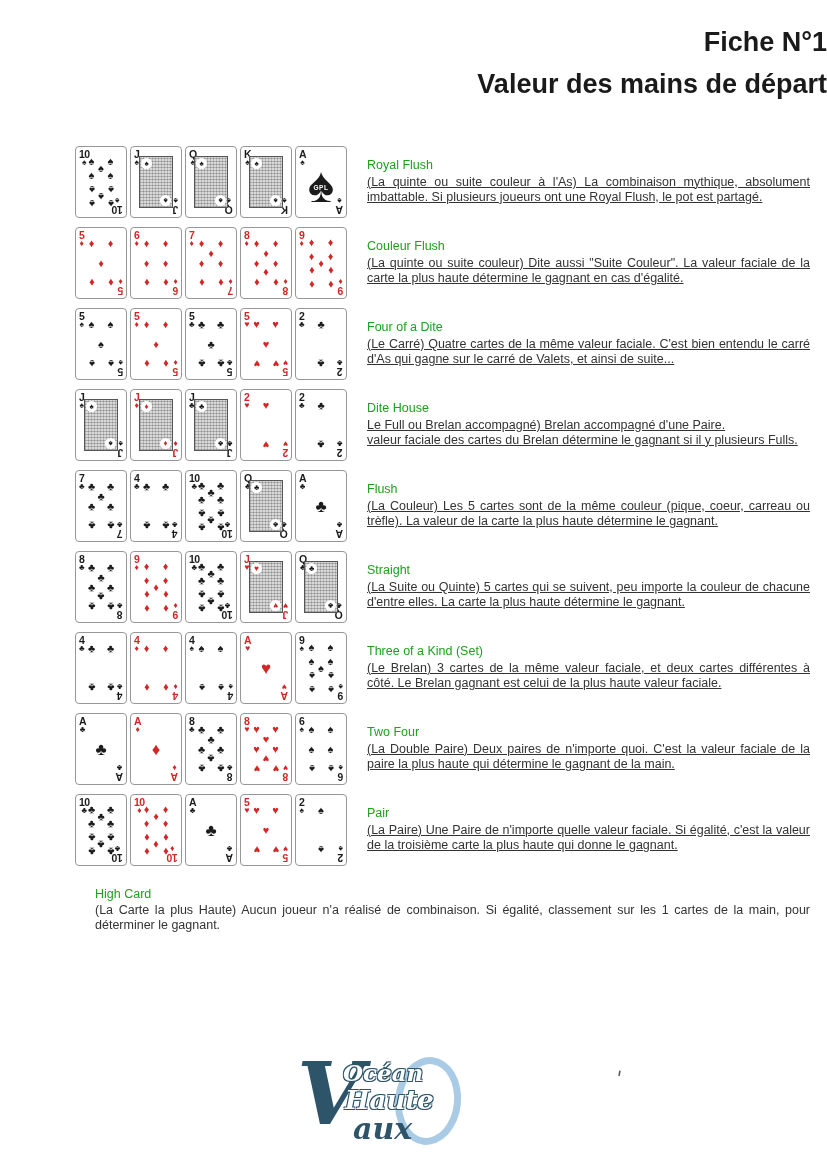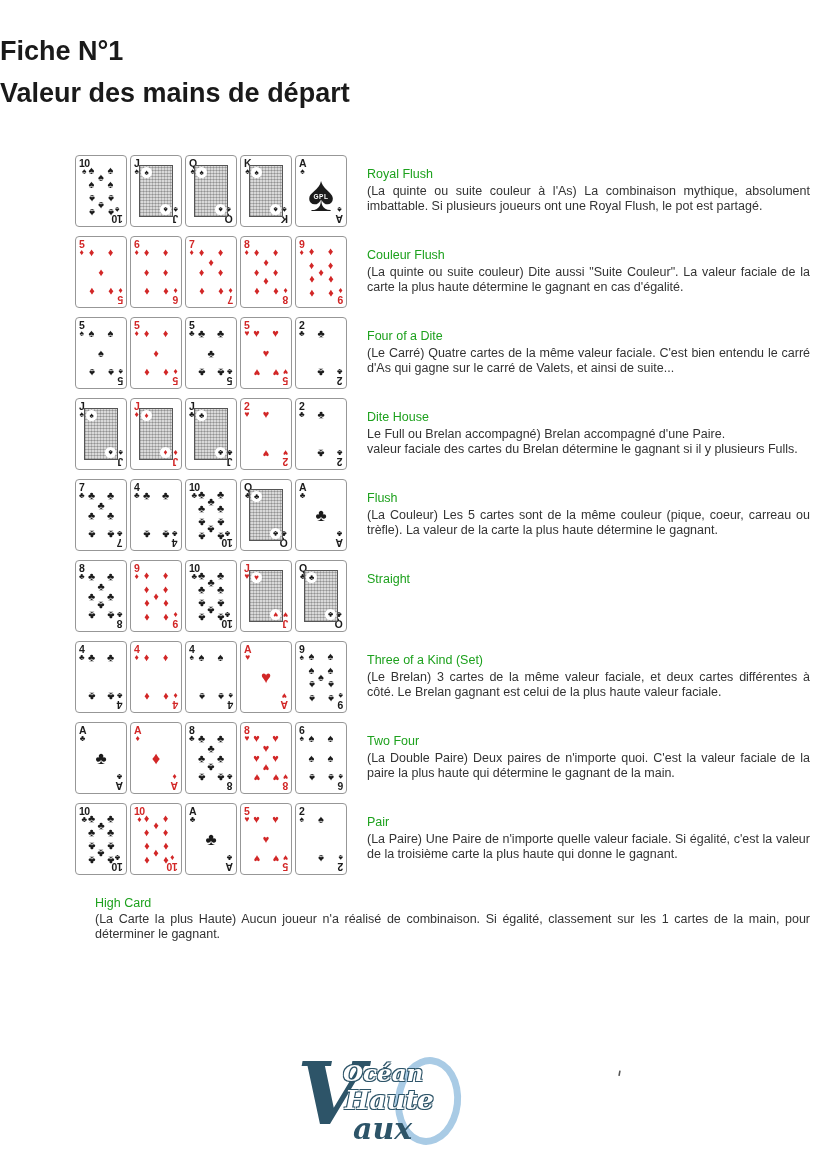--- a/index.html
+++ b/index.html
@@ -1,28 +1,28 @@
 <!DOCTYPE html>
 <html><head>
 <meta charset="utf-8">
 <style>
   html,body{margin:0;padding:0;}
   body{
     width:827px;height:1170px;background:#ffffff;position:relative;
     font-family:"Liberation Sans", sans-serif;color:#333;overflow:hidden;
   }
-  .titles{text-align:left;padding-top:31px;}
+  .titles{text-align:right;padding-top:22px;}
   .title{font-size:27px;font-weight:bold;color:#1a1a1a;line-height:1.55;margin:0;}
   
   .hands{margin-top:40px;}
   .hand-row{display:flex;padding-left:75px;margin-bottom:8px;min-height:73px;}
   .cards{display:flex;gap:3px;width:272px;flex:none;}
   .hand-text{margin-left:20px;width:443px;padding-top:12px;}
   .hand-name{color:#1da11d;font-size:12.5px;margin-bottom:3px;}
-  .hand-desc{font-size:12.5px;line-height:1.22;text-align:justify;white-space:pre-line;color:#333;}
+  .hand-desc{font-size:12.5px;line-height:1.22;text-align:justify;white-space:pre-line;color:#333;text-decoration:underline;}
   
   .card{position:relative;width:52px;height:72px;background:#fff;border:1px solid #979797;
         border-radius:4px;flex:none;box-sizing:border-box;}
   .corner{position:absolute;display:flex;flex-direction:column;align-items:center;line-height:1;}
   .corner .rank{font-size:10.5px;font-weight:bold;letter-spacing:-0.5px;}
   .corner .suitglyph{font-size:8.5px;margin-top:-1px;}
   .tl{top:2px;left:3px;}
   .br{bottom:2px;right:3px;transform:rotate(180deg);}
   .pip{position:absolute;font-size:11px;line-height:1;}
   .pip.ace{font-size:17px;}
@@ -564,20 +564,21 @@
             <span class="suitglyph">♣</span>
           </div>
           <div class="face">
             <span class="face-pip fp-tl black">♣</span>
             <span class="face-pip fp-br black">♣</span>
           </div>
         </div>
       </div>
       <div class="hand-text">
         <div class="hand-name">Straight</div>
+        <div class="hand-desc">(La Suite ou Quinte) 5 cartes qui se suivent, peu importe la couleur de chacune d'entre elles. La carte la plus haute détermine le gagnant.</div>
       </div>
     </div>
     <div class="hand-row">
       <div class="cards">
         <div class="card">
           <div class="corner tl black">
             <span class="rank">4</span>
             <span class="suitglyph">♣</span>
           </div>
           <div class="corner br black">

